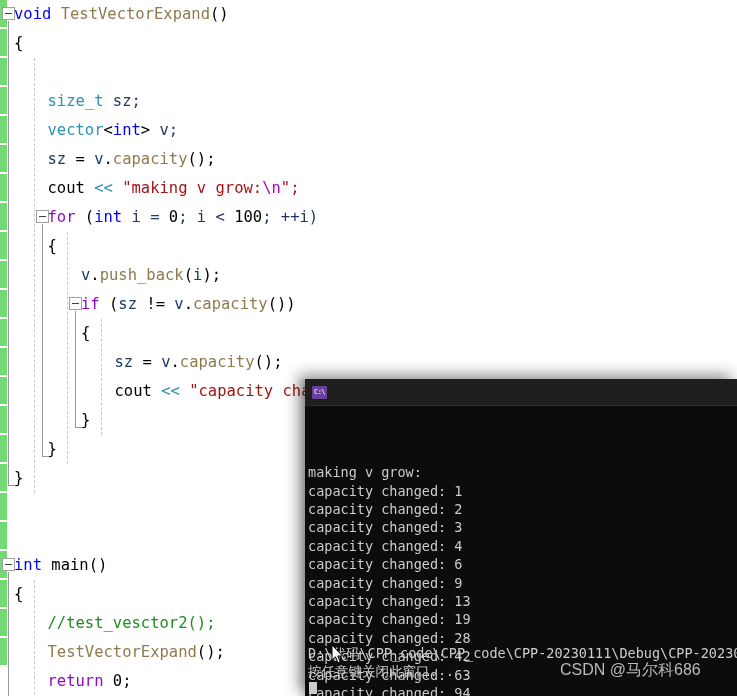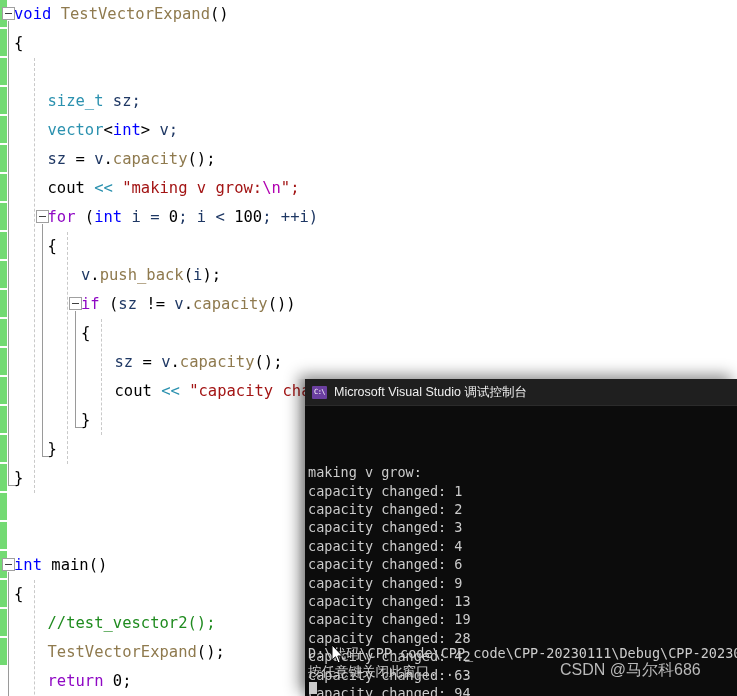--- a/index.html
+++ b/index.html
@@ -184,21 +184,20 @@
 
   <div class="code" id="code"><div class="ln"><span style="padding-left: 0px;"><span class="kw">void </span><span class="fn">TestVectorExpand</span><span class="pun">()</span></span></div><div class="ln"><span style="padding-left: 0px;"><span class="pun">{</span></span></div><div class="ln"><span style="padding-left: 0px;"><span class="pun"></span></span></div><div class="ln"><span style="padding-left: 33.5px;"><span class="typ">size_t</span><span class="var"> sz;</span></span></div><div class="ln"><span style="padding-left: 33.5px;"><span class="typ">vector</span><span class="pun">&lt;</span><span class="kw">int</span><span class="pun">&gt; </span><span class="var">v;</span></span></div><div class="ln"><span style="padding-left: 33.5px;"><span class="var">sz</span><span class="pun"> = </span><span class="var">v</span><span class="pun">.</span><span class="fn">capacity</span><span class="pun">();</span></span></div><div class="ln"><span style="padding-left: 33.5px;"><span class="pun">cout</span><span class="pun"> </span><span class="op">&lt;&lt;</span><span class="pun"> </span><span class="str">"making v grow:</span><span class="esc">\n</span><span class="str">";</span></span></div><div class="ln"><span style="padding-left: 33.5px;"><span class="kw2">for</span><span class="pun"> (</span><span class="kw">int</span><span class="var"> i = </span><span class="num">0</span><span class="var">; i &lt; </span><span class="num">100</span><span class="var">; ++i)</span></span></div><div class="ln"><span style="padding-left: 33.5px;"><span class="pun">{</span></span></div><div class="ln"><span style="padding-left: 67px;"><span class="var">v</span><span class="pun">.</span><span class="fn">push_back</span><span class="pun">(</span><span class="var">i</span><span class="pun">);</span></span></div><div class="ln"><span style="padding-left: 67px;"><span class="kw2">if</span><span class="pun"> (</span><span class="var">sz</span><span class="pun"> != </span><span class="var">v</span><span class="pun">.</span><span class="fn">capacity</span><span class="pun">())</span></span></div><div class="ln"><span style="padding-left: 67px;"><span class="pun">{</span></span></div><div class="ln"><span style="padding-left: 100.5px;"><span class="var">sz</span><span class="pun"> = </span><span class="var">v</span><span class="pun">.</span><span class="fn">capacity</span><span class="pun">();</span></span></div><div class="ln"><span style="padding-left: 100.5px;"><span class="pun">cout</span><span class="pun"> </span><span class="op">&lt;&lt;</span><span class="pun"> </span><span class="str">"capacity changed: "</span><span class="pun"> </span><span class="op">&lt;&lt;</span><span class="pun"> </span><span class="var">sz</span><span class="pun"> </span><span class="op">&lt;&lt;</span><span class="pun"> </span><span class="str">'</span><span class="esc">\n</span><span class="str">';</span></span></div><div class="ln"><span style="padding-left: 67px;"><span class="pun">}</span></span></div><div class="ln"><span style="padding-left: 33.5px;"><span class="pun">}</span></span></div><div class="ln"><span style="padding-left: 0px;"><span class="pun">}</span></span></div><div class="ln"><span style="padding-left: 0px;"><span class="pun"></span></span></div><div class="ln"><span style="padding-left: 0px;"><span class="pun"></span></span></div><div class="ln"><span style="padding-left: 0px;"><span class="kw">int </span><span class="pun">main</span><span class="pun">()</span></span></div><div class="ln"><span style="padding-left: 0px;"><span class="pun">{</span></span></div><div class="ln"><span style="padding-left: 33.5px;"><span class="cmt">//test_vesctor2();</span></span></div><div class="ln"><span style="padding-left: 33.5px;"><span class="fn">TestVectorExpand</span><span class="pun">();</span></span></div><div class="ln"><span style="padding-left: 33.5px;"><span class="kw2">return</span><span class="pun"> </span><span class="num">0</span><span class="pun">;</span></span></div></div>
 
   <div class="edshadow" style="left:297px;top:379px;width:12px;height:317px;"></div>
 </div>
 
 <div id="console">
 
   <div class="titlebar">
     <div class="appicon">C:\</div>
-    <div class="title">Microsoft Visual Studio 调试控制台</div>
   </div>
 
   <div class="body">
     <div class="outline"></div>
     <div id="outlines"><div>making v grow:</div><div>capacity changed: 1</div><div>capacity changed: 2</div><div>capacity changed: 3</div><div>capacity changed: 4</div><div>capacity changed: 6</div><div>capacity changed: 9</div><div>capacity changed: 13</div><div>capacity changed: 19</div><div>capacity changed: 28</div><div>capacity changed: 42</div><div>capacity changed: 63</div><div>capacity changed: 94</div></div>
   </div>
 
   <div class="tail"><span>D:\代码\CPP_code\CPP_code\CPP-20230111\Debug\CPP-20230</span>
 <span>按任意键关闭此窗口. . .</span></div>
 

